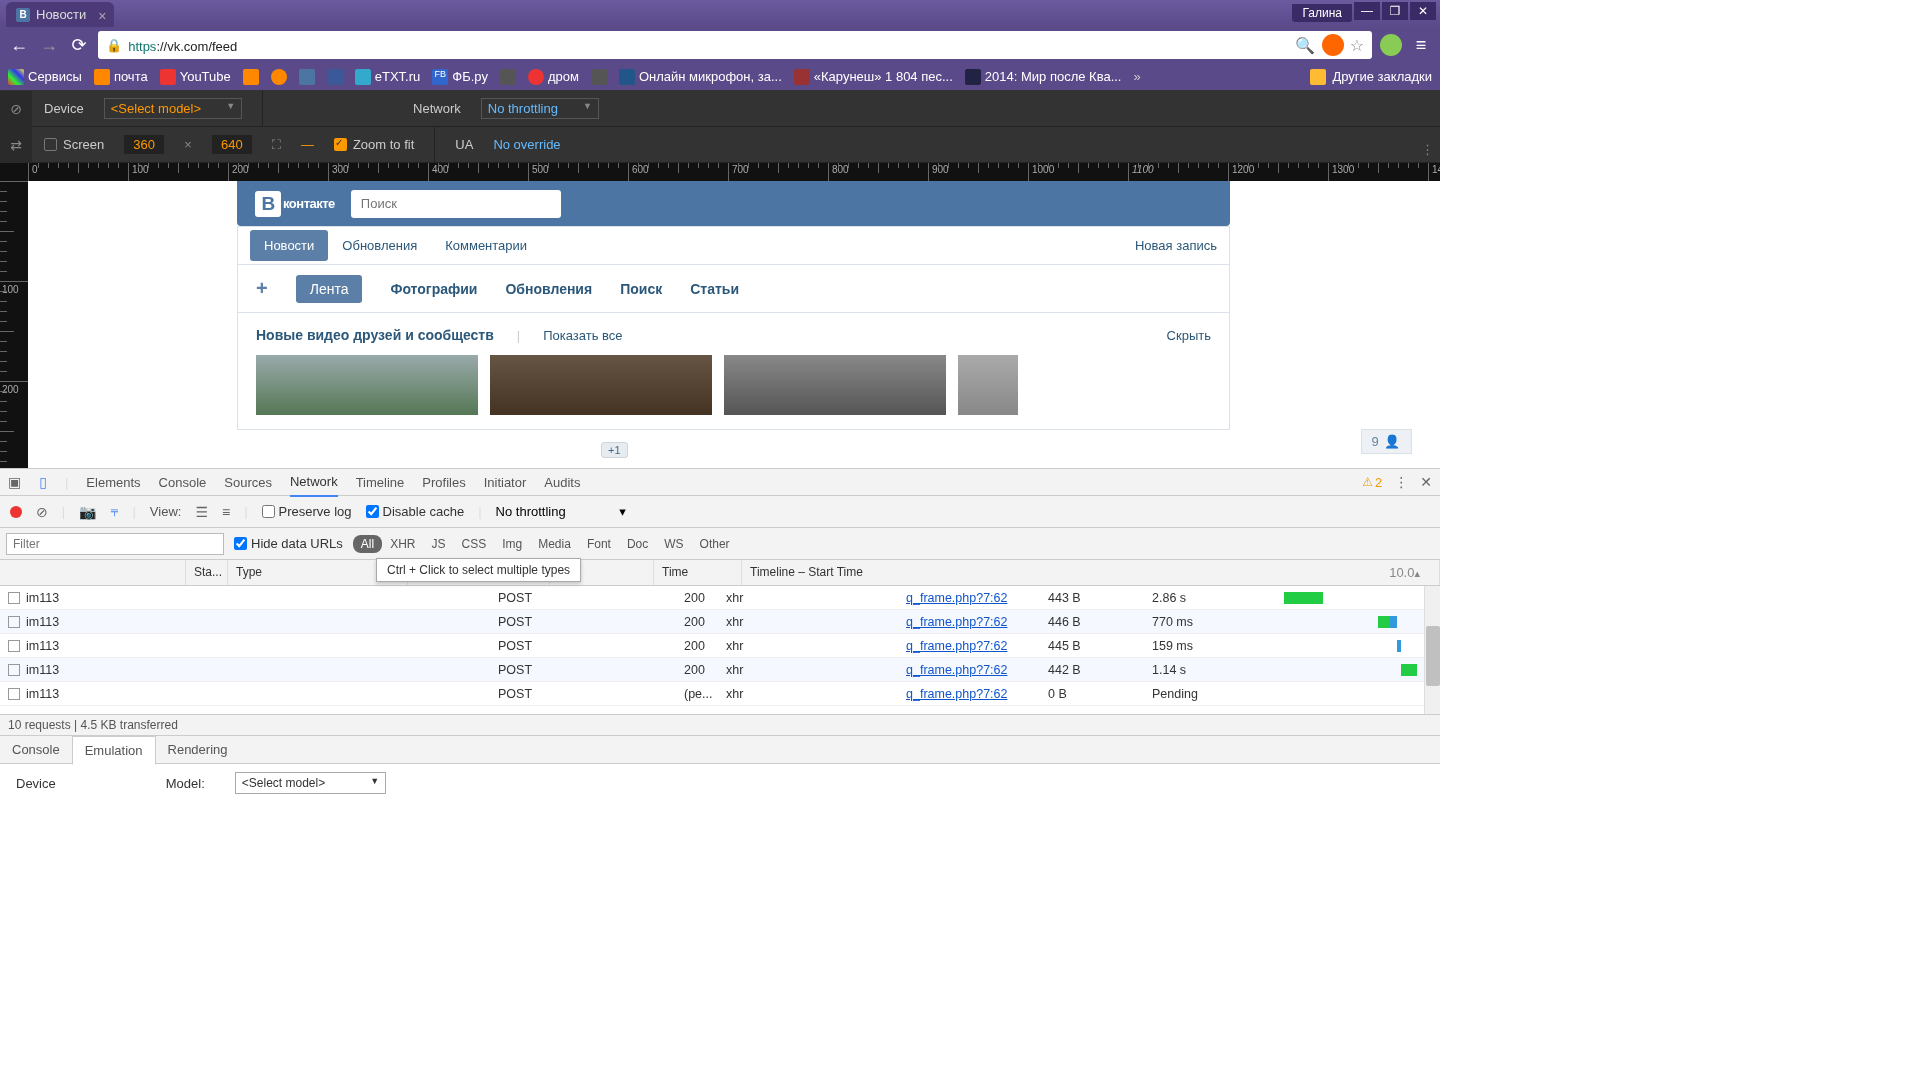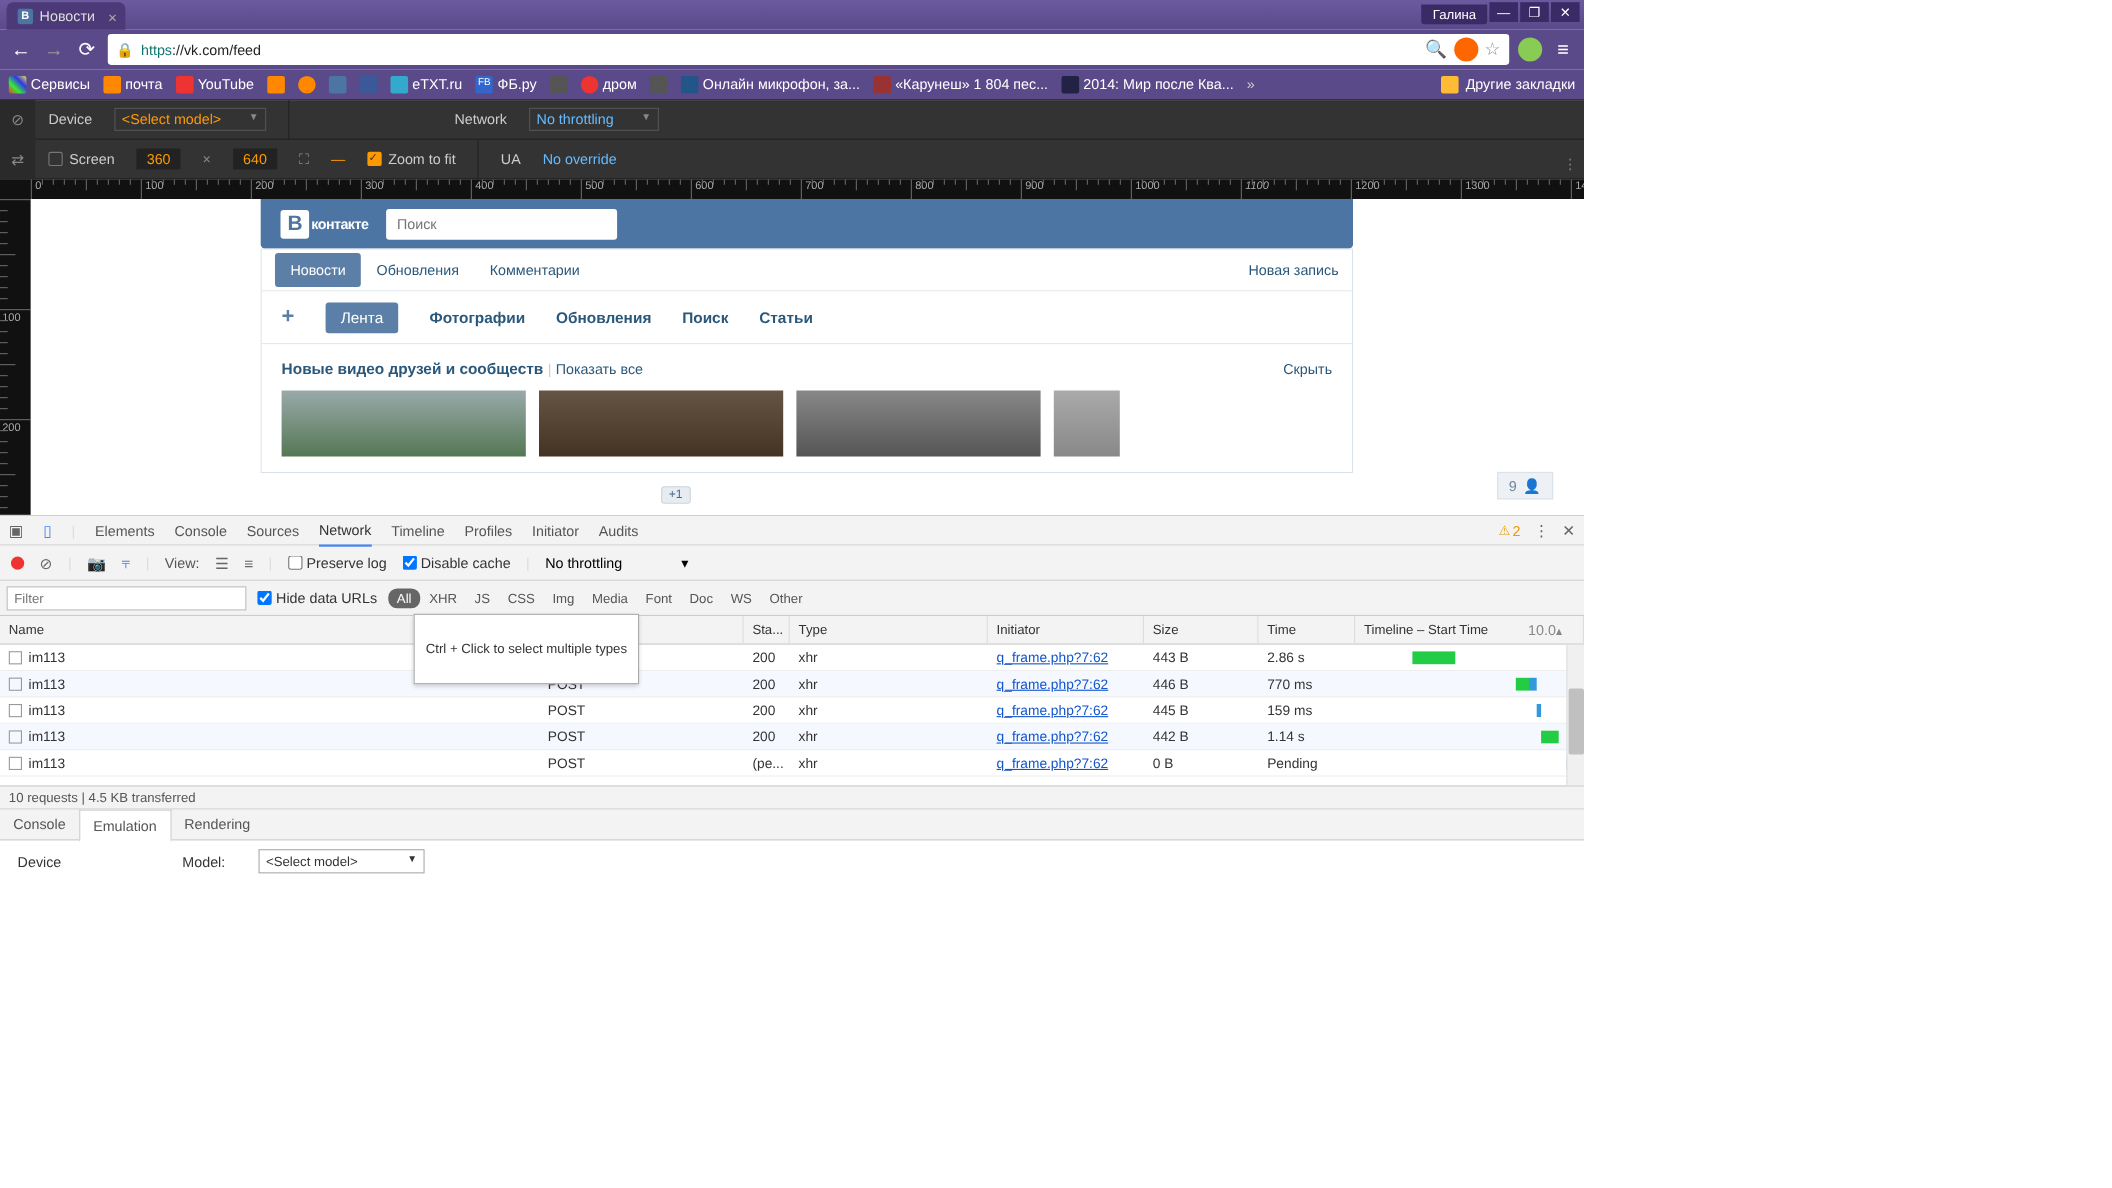--- a/index.html
+++ b/index.html
@@ -68,21 +68,21 @@
 .vk-main{flex:1;border:1px solid #dae1e8}
 .vk-tabs{height:38px;background:#fff;border-bottom:1px solid #dae1e8;display:flex;align-items:center;padding:0 12px}
 .vk-tab{padding:8px 14px;color:#2b587a;font-size:13px;cursor:pointer}
 .vk-tab.active{background:#5b7fa6;color:#fff;border-radius:3px}
 .vk-tab-r{margin-left:auto;color:#2b587a;font-size:13px}
 .vk-subtabs{height:48px;background:#fff;border-bottom:1px solid #dae1e8;display:flex;align-items:center;padding:0 18px;gap:28px}
 .vk-plus{color:#5b7fa6;font-size:20px;font-weight:bold}
 .vk-sub{color:#2b587a;font-size:14px;font-weight:bold;cursor:pointer}
 .vk-sub.active{background:#5b7fa6;color:#fff;padding:6px 14px;border-radius:3px;font-weight:normal}
 .vk-section{padding:14px 18px;background:#fff}
-.vk-sec-head{display:flex;align-items:center;gap:4px;margin-bottom:12px}
+.vk-sec-head{display:flex;align-items:center;gap:23px;margin-bottom:12px}
 .vk-sec-title{color:#2b587a;font-weight:bold;font-size:14px}
 .vk-sec-sep{color:#ccc}
 .vk-sec-link{color:#2b587a;font-size:13px}
 .vk-sec-hide{margin-left:auto;color:#2b587a;font-size:13px}
 .vk-thumbs{display:flex;gap:12px}
 .vk-thumb{width:222px;height:60px;background:#888}
 .vk-thumb.t1{background:linear-gradient(#9aa,#575)}
 .vk-thumb.t2{background:linear-gradient(#654,#432)}
 .vk-thumb.t3{background:linear-gradient(#888,#555)}
 .vk-thumb.t4{width:60px;background:linear-gradient(#aaa,#888)}
@@ -98,21 +98,21 @@
 .dt-toolbar{height:32px;border-bottom:1px solid #ccc;display:flex;align-items:center;padding:0 10px;gap:14px;background:#f3f3f3}
 .rec{width:12px;height:12px;background:#e33;border-radius:50%}
 .dt-tool-ico{color:#666;font-size:14px}
 .dt-view{color:#555;font-size:13px}
 .dt-lbl{display:flex;align-items:center;gap:4px;font-size:13px;color:#333}
 .dt-sel{border:none;background:none;font-size:13px;padding-right:60px}
 .dt-filter-row{height:32px;border-bottom:1px solid #ccc;display:flex;align-items:center;padding:0 6px;gap:10px;background:#f3f3f3;position:relative}
 .filter-input{width:218px;height:22px;border:1px solid #bbb;padding:0 6px;font-size:12px;color:#999}
 .pill{padding:2px 8px;border-radius:8px;font-size:12px;color:#555;cursor:pointer}
 .pill.active{background:#666;color:#fff}
-.tooltip{position:absolute;left:376px;top:30px;background:#fff;border:1px solid #aaa;padding:24px 10px;font-size:12px;color:#333;box-shadow:0 2px 4px rgba(0,0,0,.2);z-index:10}
+.tooltip{position:absolute;left:376px;top:30px;background:#fff;border:1px solid #aaa;padding:4px 10px;font-size:12px;color:#333;box-shadow:0 2px 4px rgba(0,0,0,.2);z-index:10}
 .net-head{height:26px;border-bottom:1px solid #ccc;display:flex;background:#f3f3f3;position:relative}
 .net-col{border-right:1px solid #ddd;padding:5px 8px;font-size:12px;color:#333;text-align:left}
 .c-name{width:490px}
 .c-meth{width:186px}
 .c-stat{width:42px}
 .c-type{width:180px}
 .c-init{width:142px}
 .c-size{width:104px;text-align:right}
 .c-time{width:88px;text-align:right}
 .c-tl{flex:1}
@@ -573,21 +573,20 @@
   <input class="filter-input" placeholder="Filter" style="">
   <label class="dt-lbl">
       <input type="checkbox" checked="" style="">
       <span>Hide data URLs</span>
     </label>
   <span id="pills"><span class="pill active">All</span><span class="pill">XHR</span><span class="pill">JS</span><span class="pill">CSS</span><span class="pill">Img</span><span class="pill">Media</span><span class="pill">Font</span><span class="pill">Doc</span><span class="pill">WS</span><span class="pill">Other</span></span>
   <div class="tooltip">Ctrl + Click to select multiple types</div>
 </div>
 
 <div class="net-head">
-  <div class="net-col c-name">Name</div>
   <div class="net-col c-meth"></div>
   <div class="net-col c-stat">Sta...</div>
   <div class="net-col c-type">Type</div>
   <div class="net-col c-init">Initiator</div>
   <div class="net-col c-size" style="text-align:left">Size</div>
   <div class="net-col c-time" style="text-align:left">Time</div>
   <div class="net-col c-tl">Timeline – Start Time</div>
   <span class="tl-num"><span>10.0</span>▴</span>
 </div>
 

